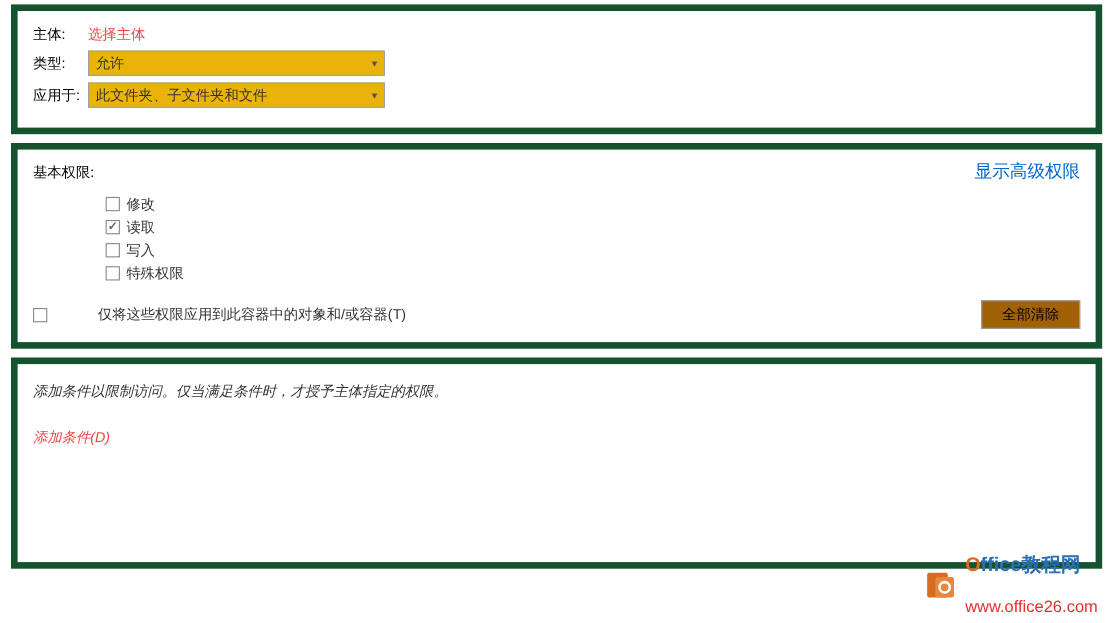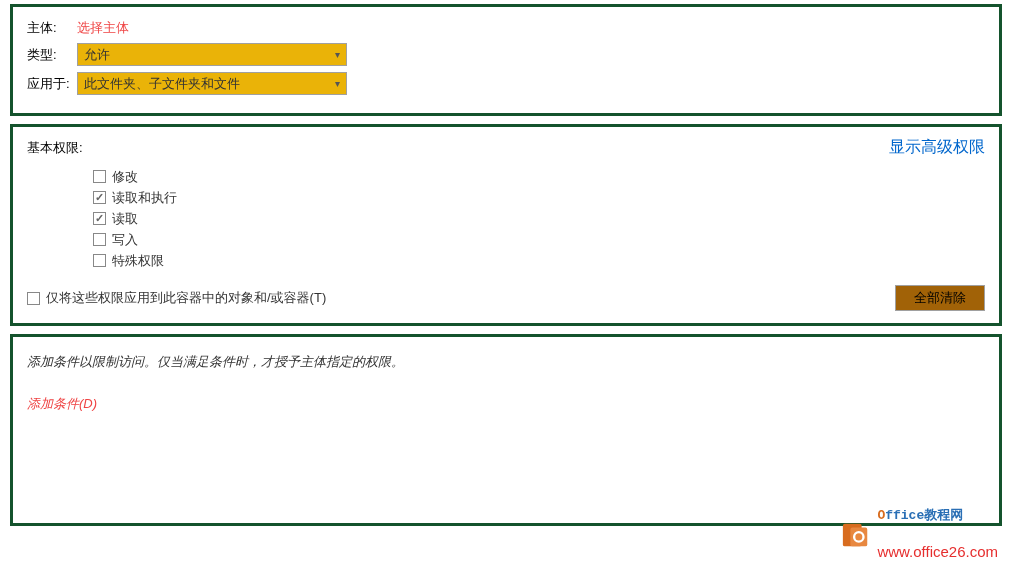--- a/index.html
+++ b/index.html
@@ -6,21 +6,21 @@
     body {
       font-family: "Microsoft YaHei", "Segoe UI", sans-serif;
       font-size: 13px;
       color: #333;
       background: #fff;
       width: 1012px;
       height: 566px;
       padding: 0;
     }
     .panel {
-      border: 3px solid #14532d;
+      border: 6px solid #14532d;
       margin: 0 10px 8px 10px;
       padding: 10px 14px 12px 14px;
     }
     .panel-top { margin-top: 4px; padding-top: 6px; }
     .row {
       display: flex;
       align-items: center;
       margin: 6px 0;
     }
     .label {
@@ -88,20 +88,21 @@
     }
     .bottom-row {
       display: flex;
       justify-content: space-between;
       align-items: center;
       margin-top: 14px;
     }
     .apply-only {
       display: flex;
       align-items: center;
+      gap: 40px;
     }
     .btn {
       border: 1px solid #a0a0a0;
       background: #a16207;
       padding: 3px 18px;
       font-size: 13px;
       cursor: pointer;
     }
     .cond-panel {
       min-height: 192px;
@@ -117,21 +118,21 @@
       display: flex;
       align-items: center;
       gap: 6px;
     }
     .wm-icon {
       width: 30px;
       height: 30px;
       display: inline-block;
     }
     .wm-text { display: flex; flex-direction: column; line-height: 1.1; }
-    .wm-line1 { font-size: 13px; font-weight: bold; font-family: Liberation Mono, monospace; }
+    .wm-line1 { font-size: 18px; font-weight: bold; }
     .wm-line1 .o { color: #d86c1f; }
     .wm-line1 .rest { color: #2a6fb5; }
     .wm-line2 { font-size: 15px; color: #e62e2e; font-family: Arial, sans-serif; margin-top: 20px; }
     .container { position: relative; width: 1012px; height: 566px; }
   </style>
 </head>
 <body>
 <div class="container">
 
 <div class="panel panel-top">
@@ -157,24 +158,20 @@
 
 <div class="panel">
   <div class="perm-header">
     <span class="perm-title">基本权限:</span>
     <a class="adv-link">显示高级权限</a>
   </div>
   <div class="perm-list">
     <div class="perm-item">
       <span class="checkbox"></span>
       <span>修改</span>
-    </div>
-    <div class="perm-item">
-      <span class="checkbox checked"></span>
-      <span>读取和执行</span>
     </div>
     <div class="perm-item">
       <span class="checkbox checked"></span>
       <span>读取</span>
     </div>
     <div class="perm-item">
       <span class="checkbox"></span>
       <span>写入</span>
     </div>
     <div class="perm-item">

